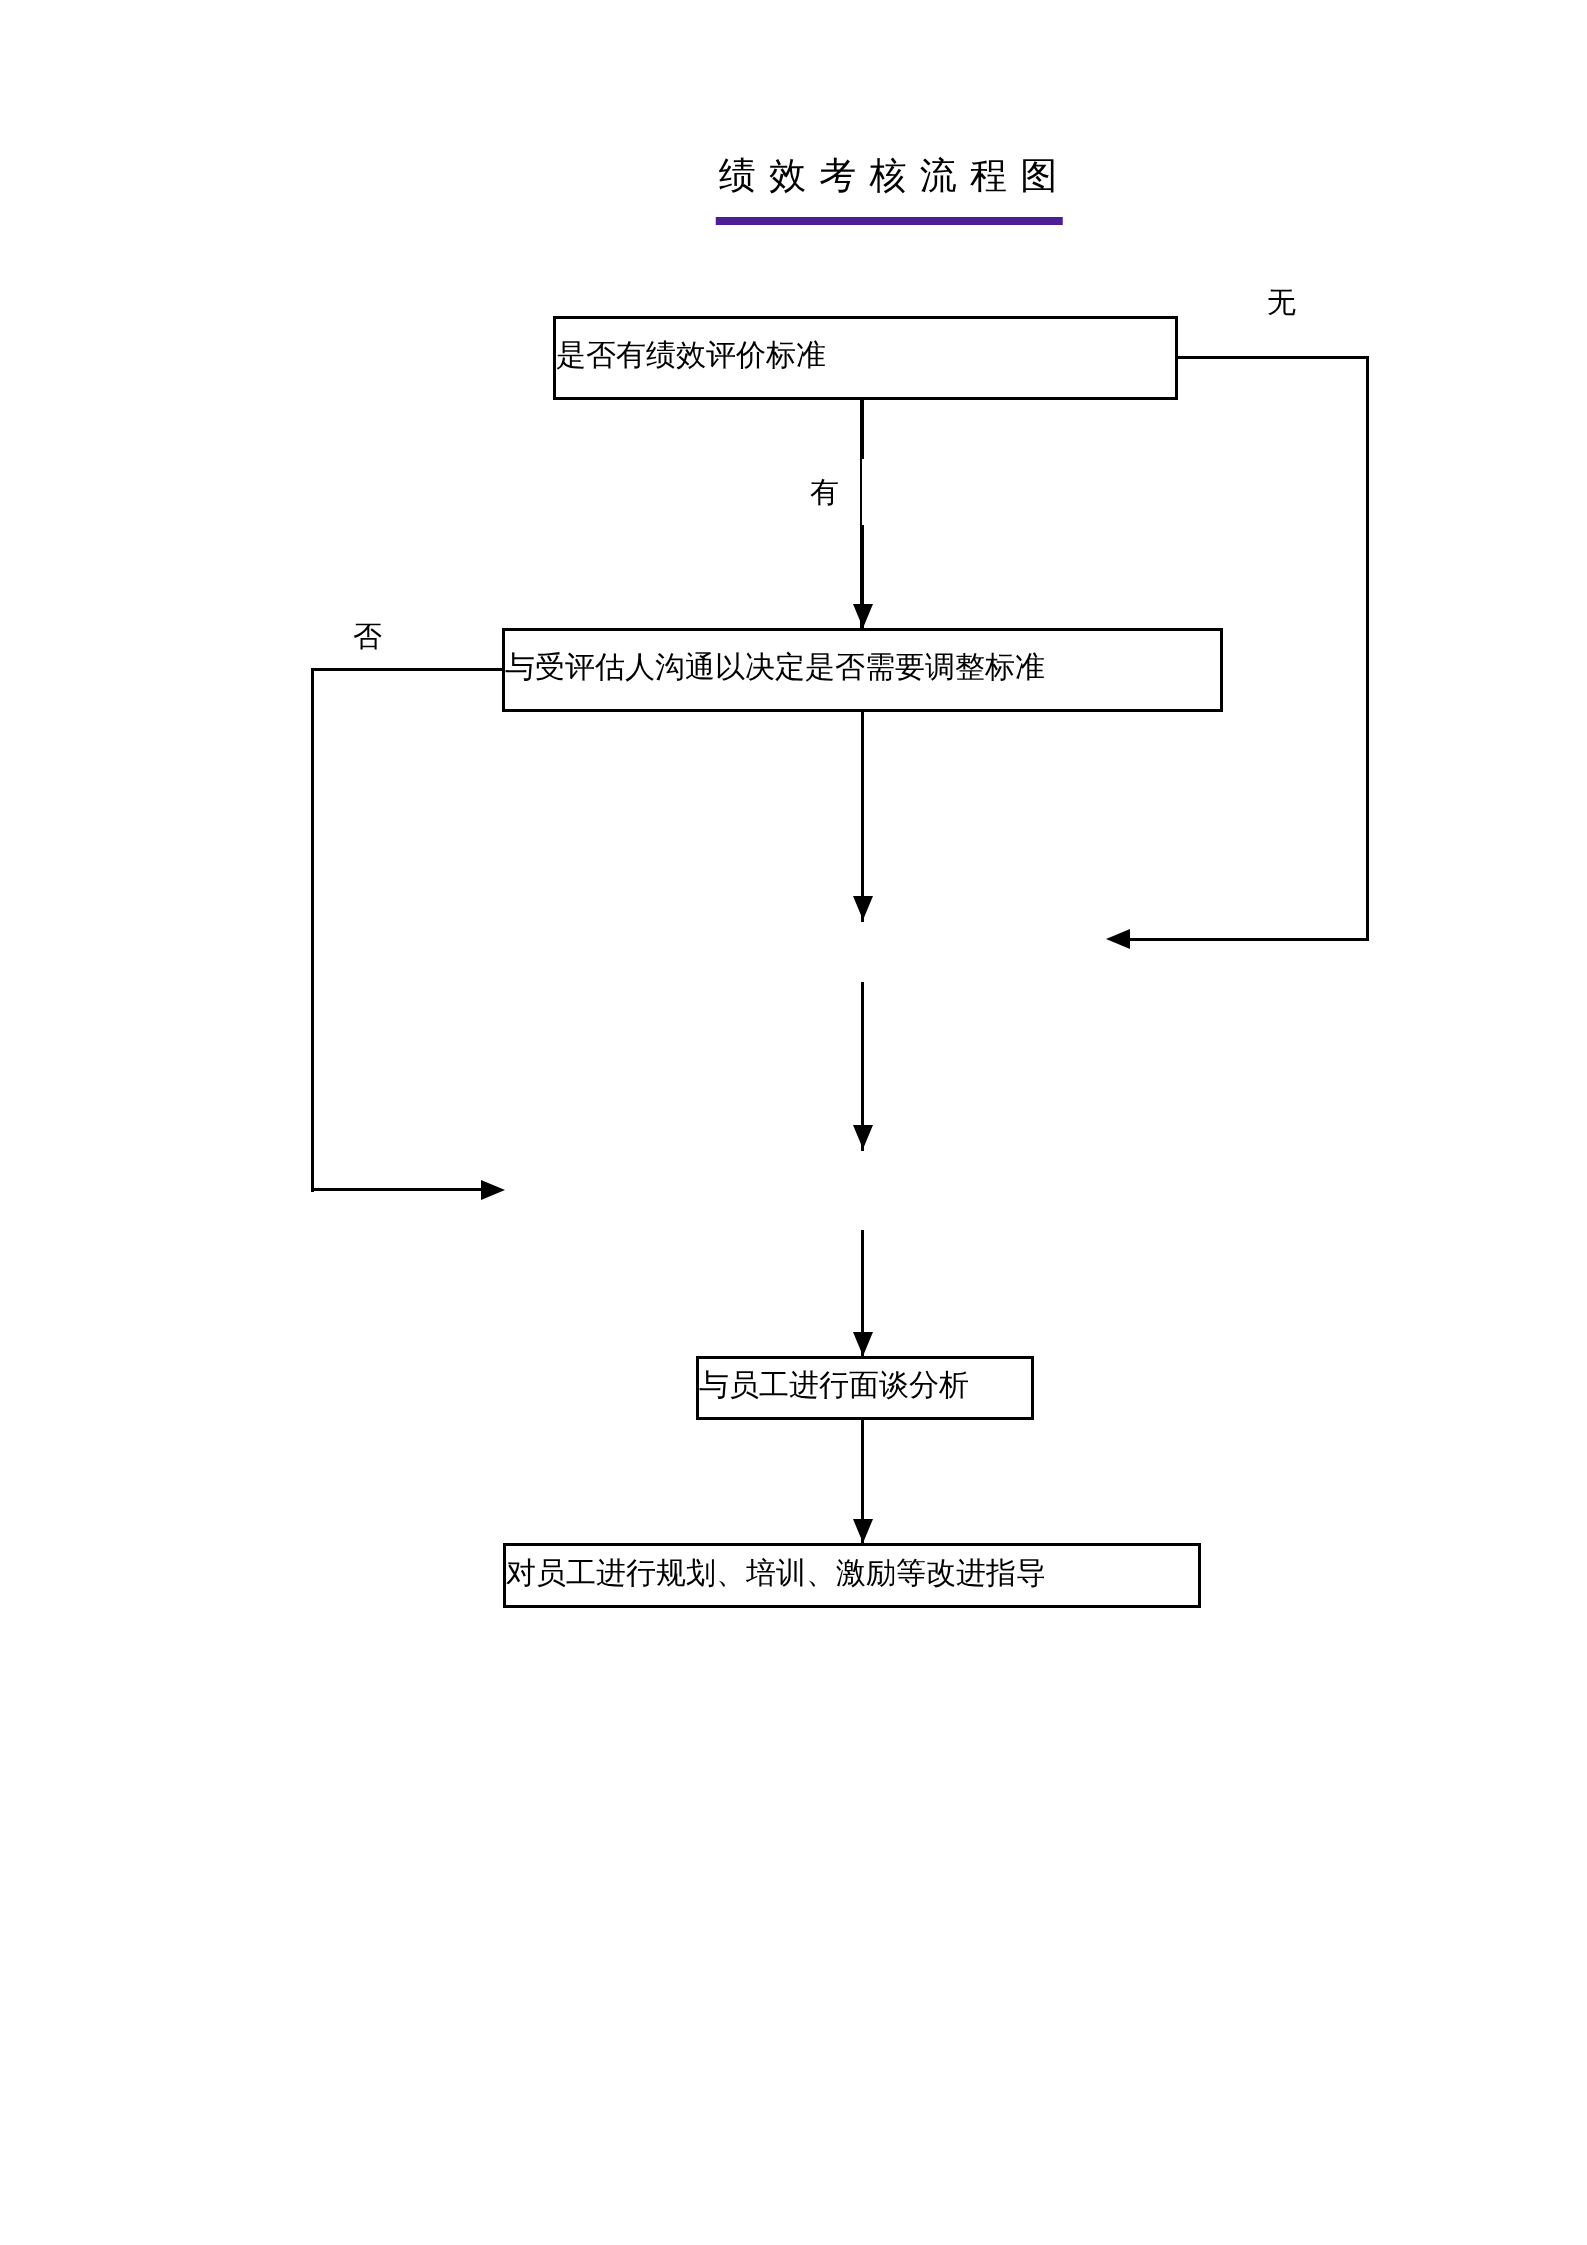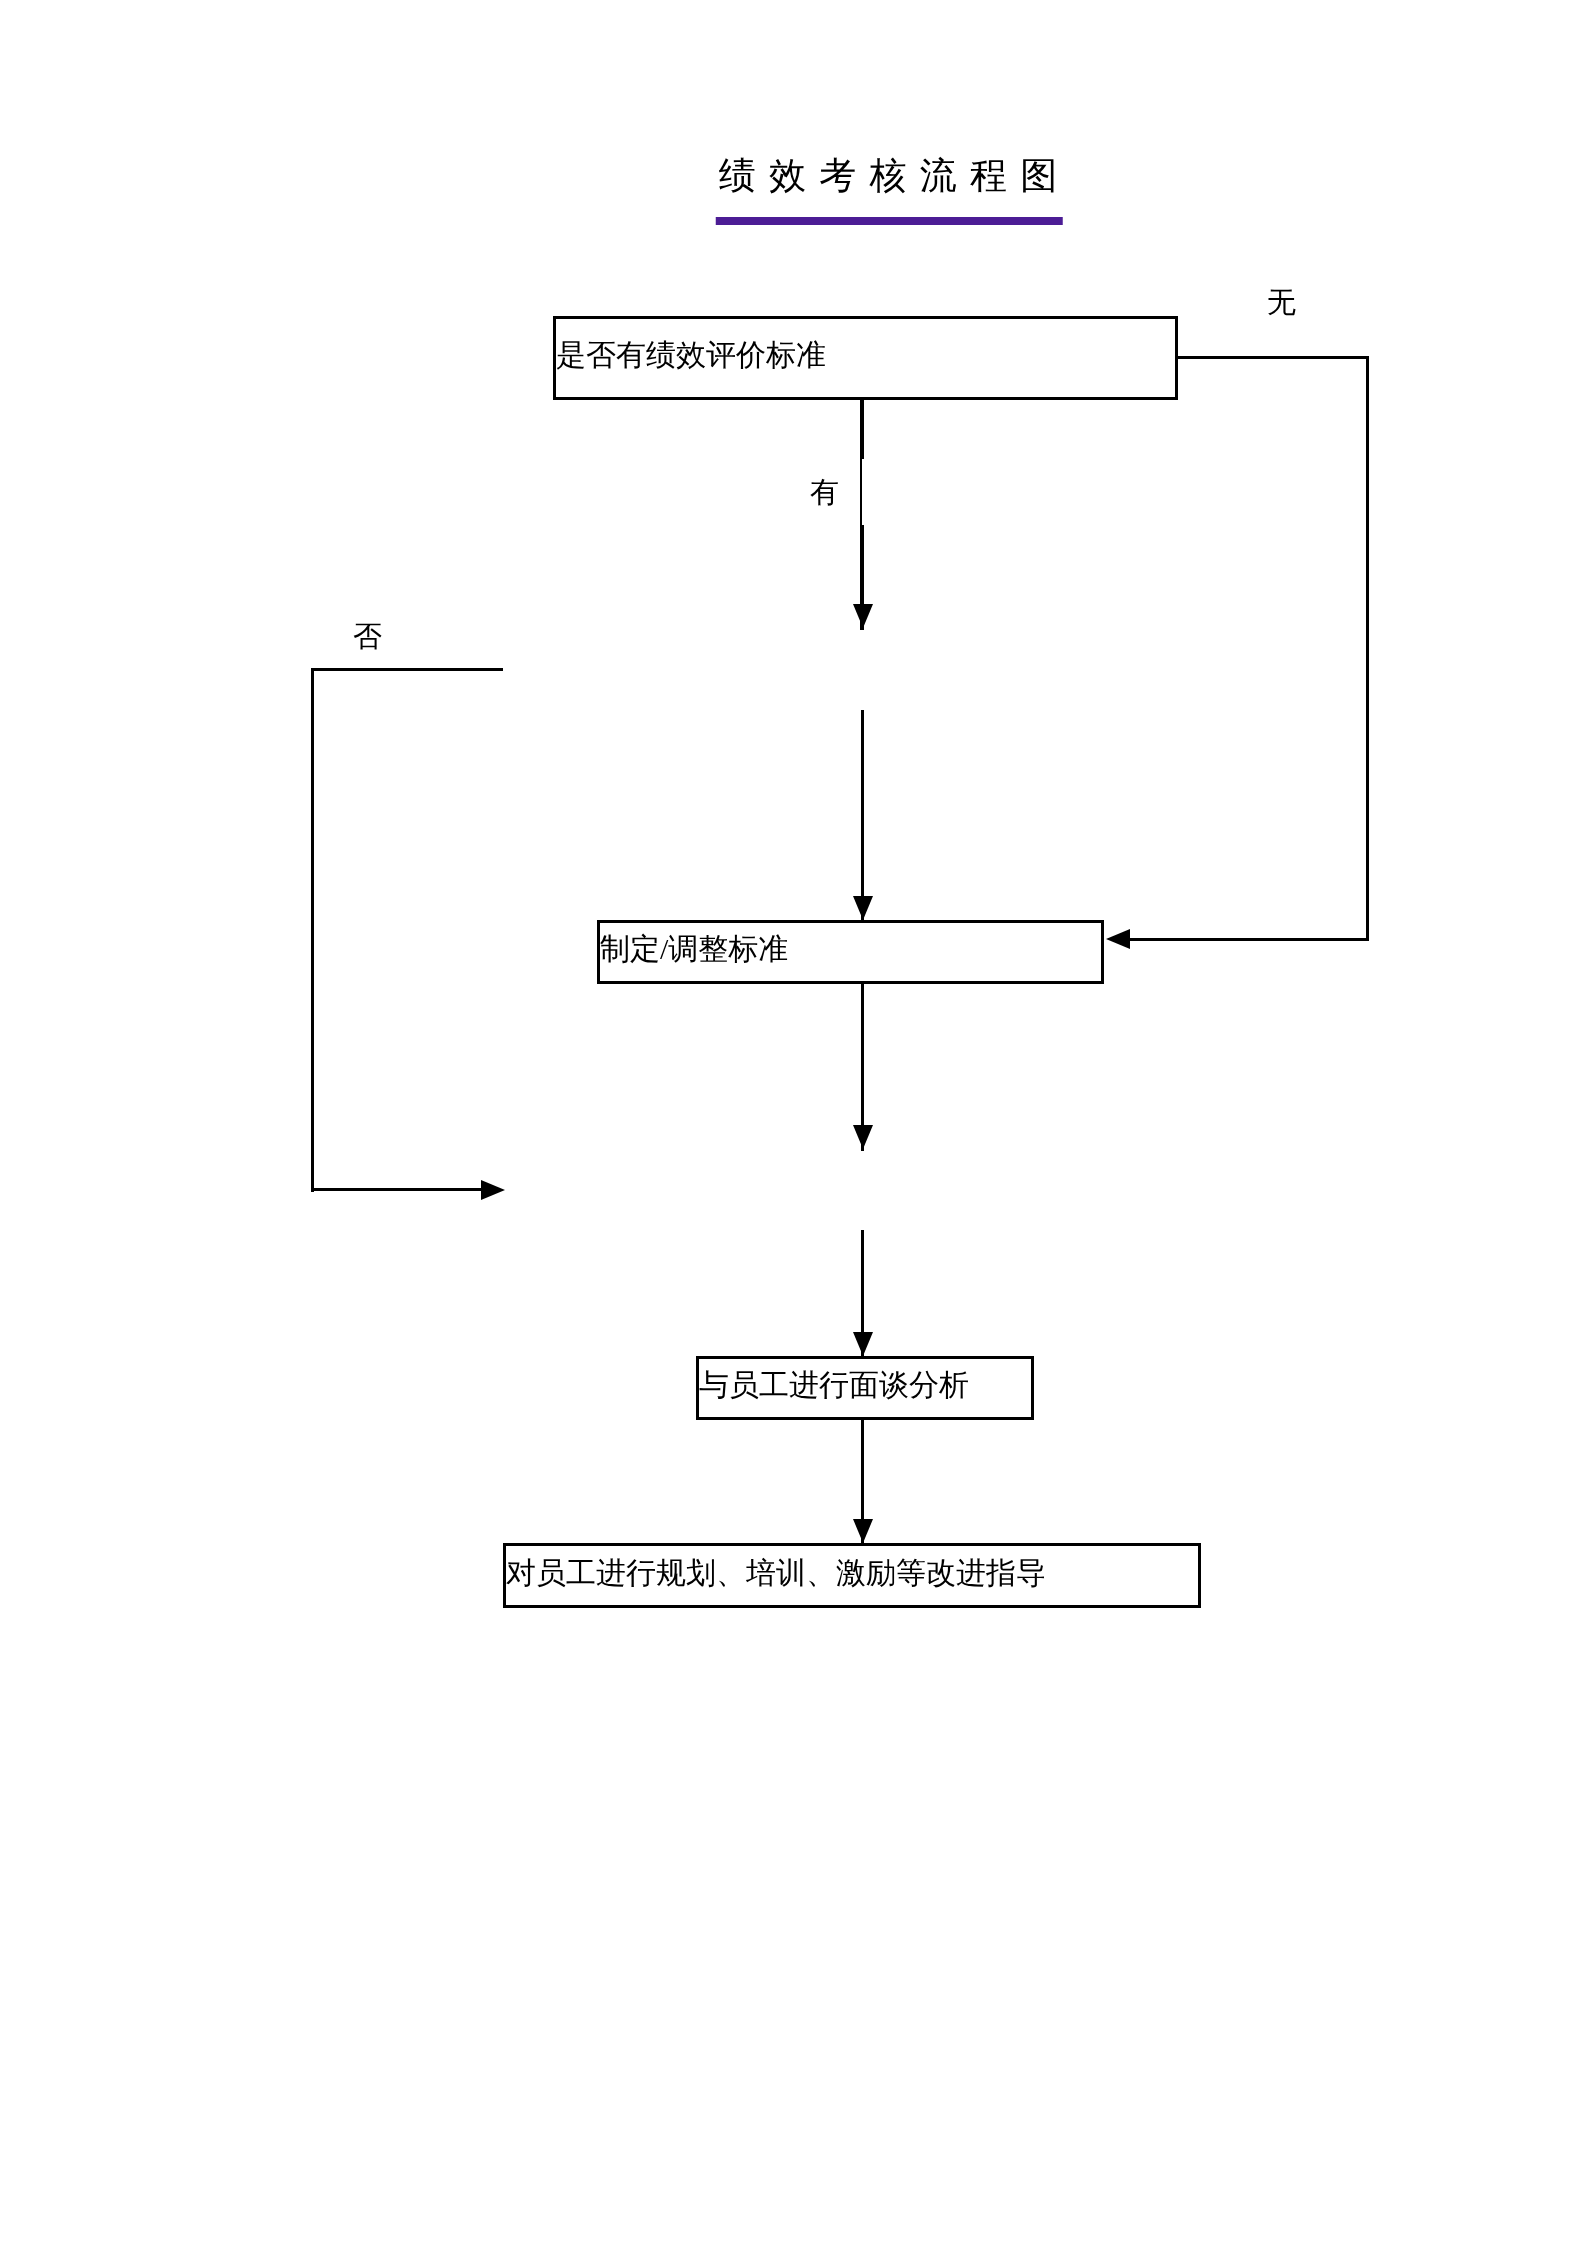--- a/index.html
+++ b/index.html
@@ -100,22 +100,22 @@
 </head>
 <body>
 
 <div id="page">
 
   <div class="title">绩 效 考 核 流 程 图</div>
 
   <div class="node" id="node-has-standard">
     <span>是否有绩效评价标准</span>
   </div>
-  <div class="node" id="node-set-adjust">
-    <span>制定/调整标准</span>
+  <div class="node" id="node-communicate">
+    <span>与受评估人沟通以决定是否需要调整标准</span>
   </div>
   <div class="node" id="node-interview">
     <span>与员工进行面谈分析</span>
   </div>
   <div class="node" id="node-guide">
     <span>对员工进行规划、培训、激励等改进指导</span>
   </div>
 
   <div class="line l-a"></div>
   <div class="line l-a-notch"></div>

